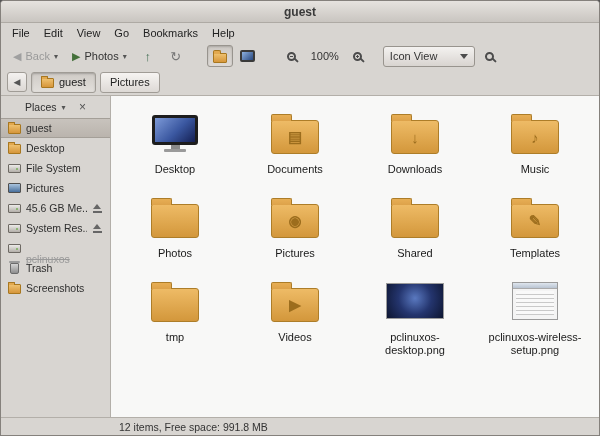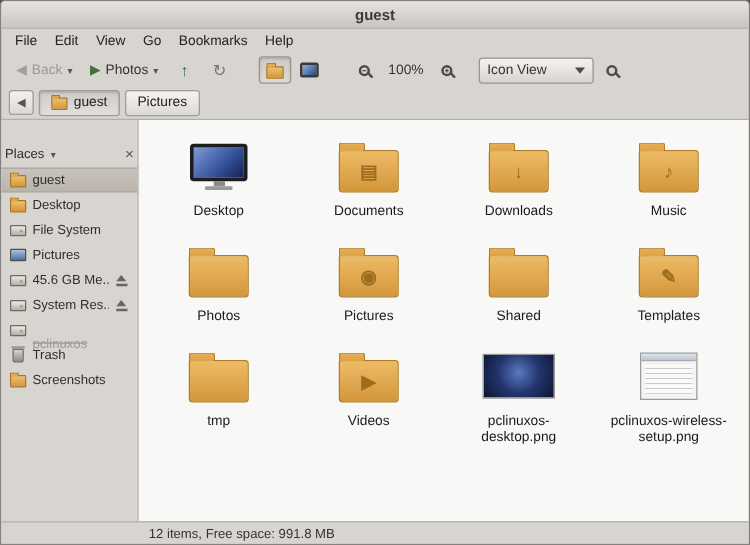--- a/index.html
+++ b/index.html
@@ -123,22 +123,21 @@
   }
   
   .main { flex: 1; display: flex; min-height: 0; border-top: 1px solid #b3afa9; }
   .sidebar {
     width: 110px; flex: 0 0 110px;
     background: #d8d5d1; border-right: 1px solid #b3afa9;
     display: flex; flex-direction: column; font-size: 10.5px; color: #2e2e2e;
   }
   .sidebar-header {
     height: 22px; display: flex; align-items: center; gap: 5px;
-    padding: 0 3px;
-    margin-top: 16px;
+    padding: 0 24px;
   }
   .sidebar-header .chev { font-size: 8px; color: #555; }
   .sidebar-header .spacer { flex: 1; }
   .sidebar-header .close { font-size: 12px; color: #555; }
   .side-item {
     height: 20px; display: flex; align-items: center; gap: 5px;
     padding: 0 7px;
   }
   .side-item.selected {
     background: linear-gradient(#c8c3bd, #bab4ad);

